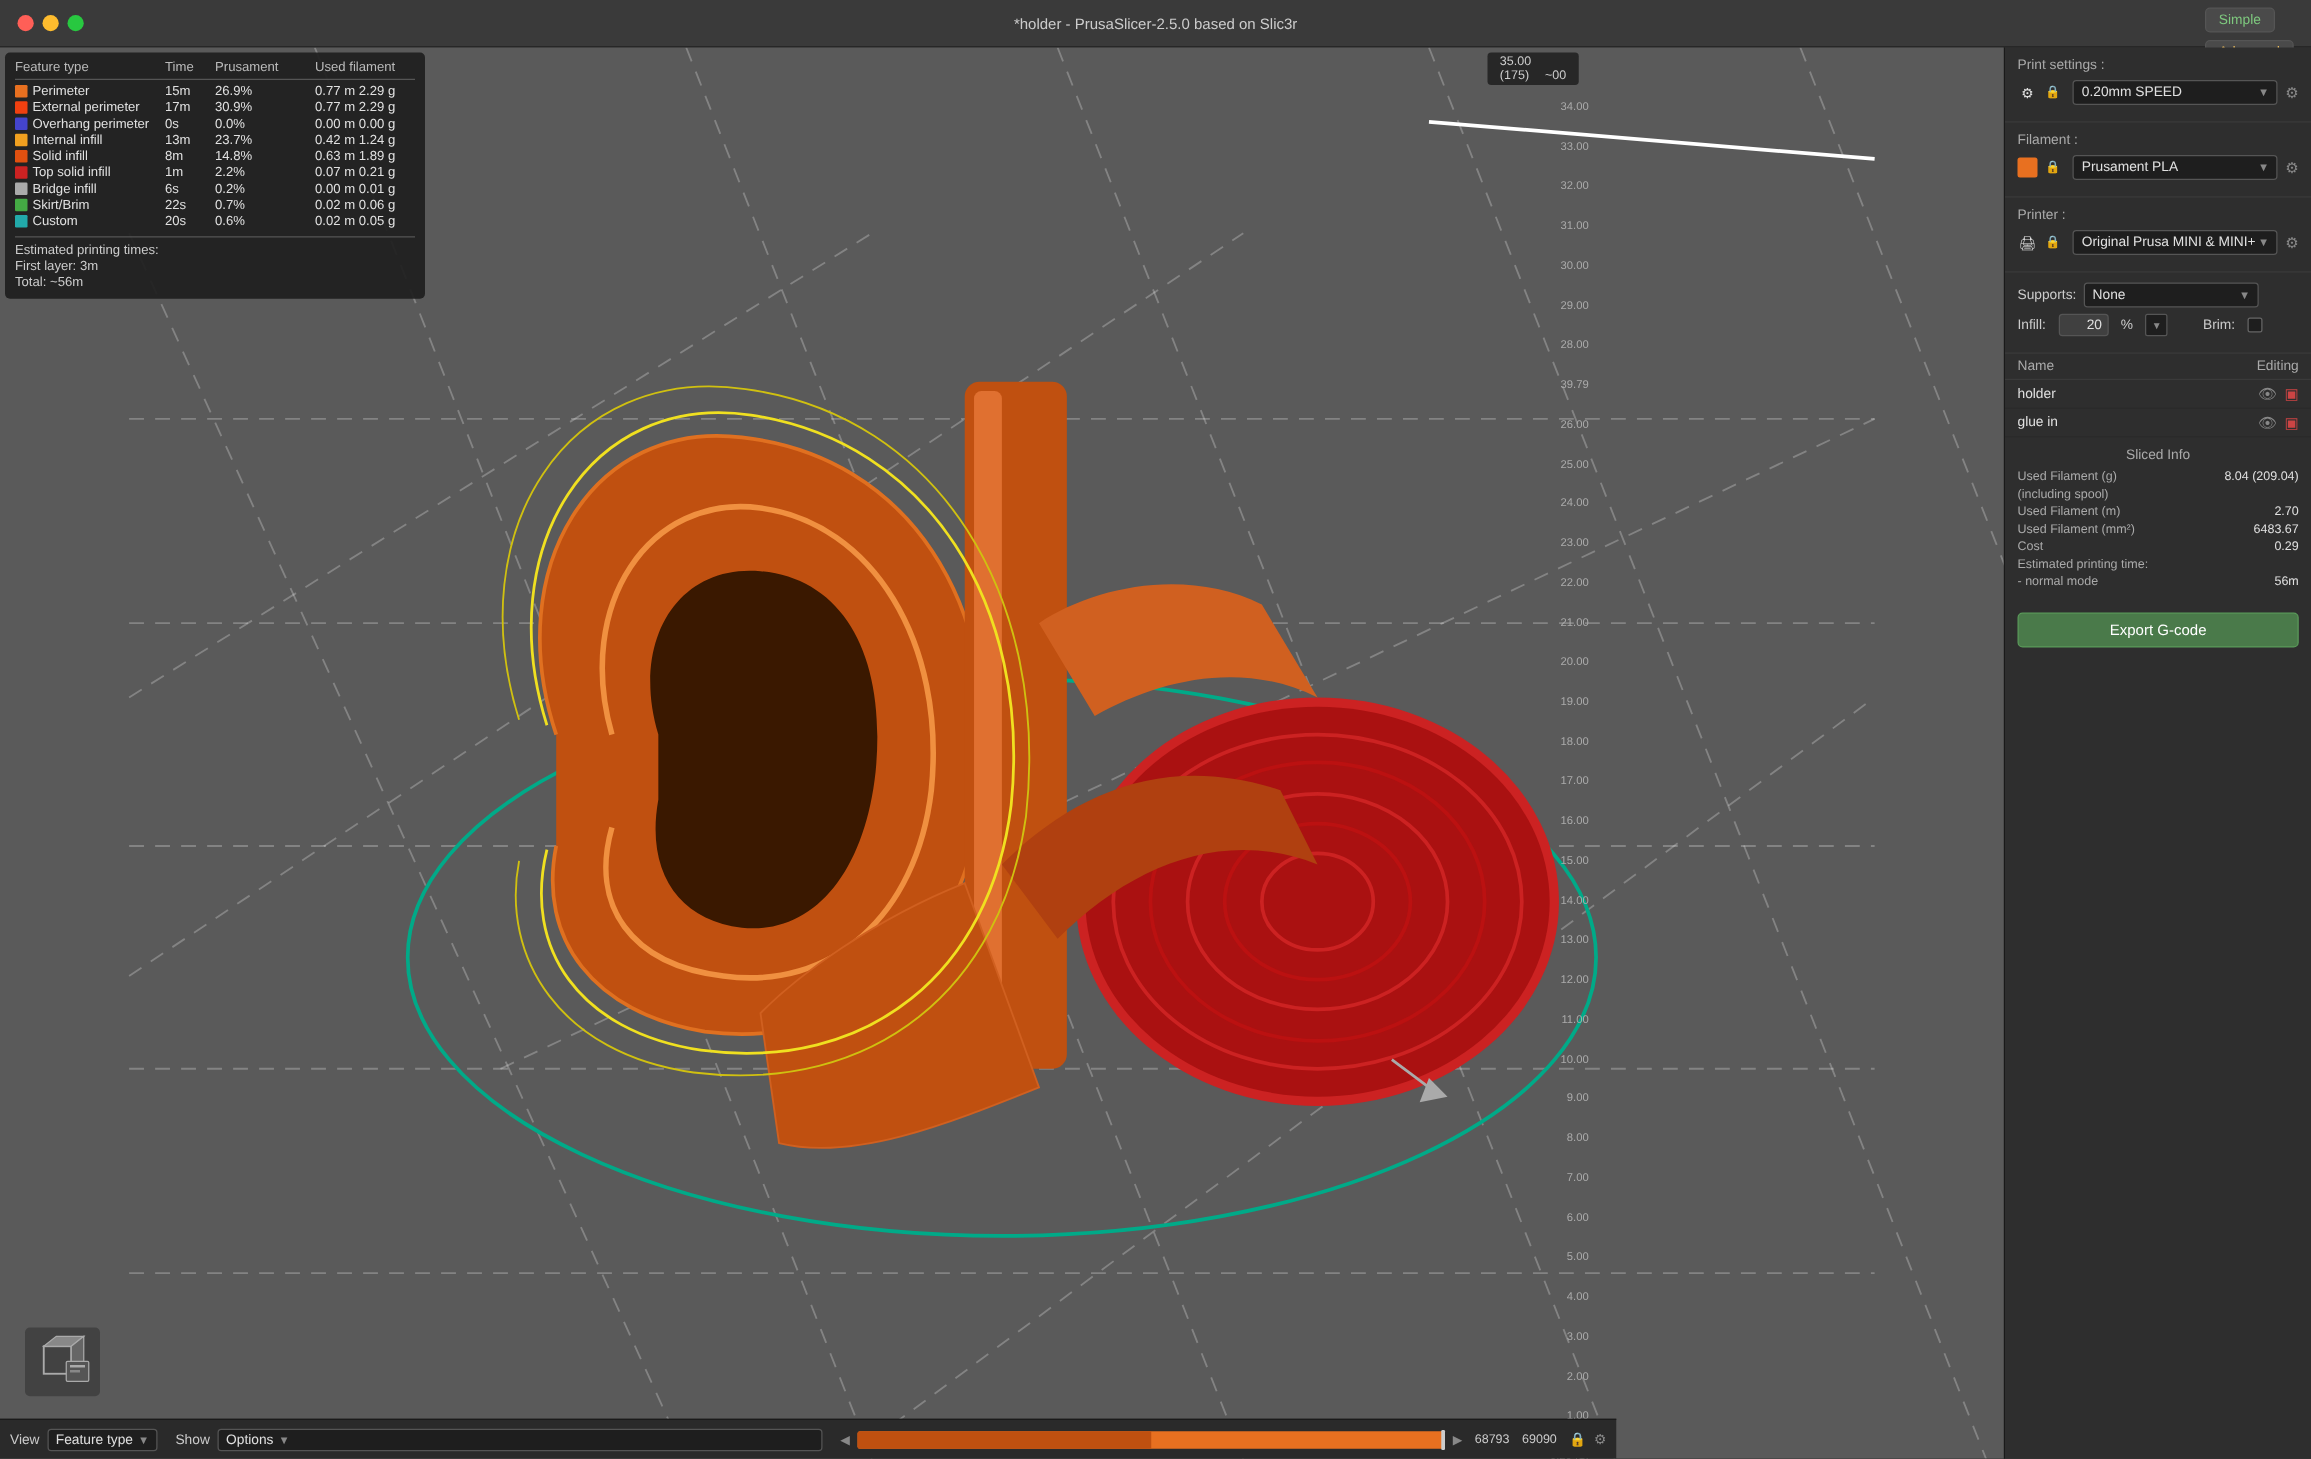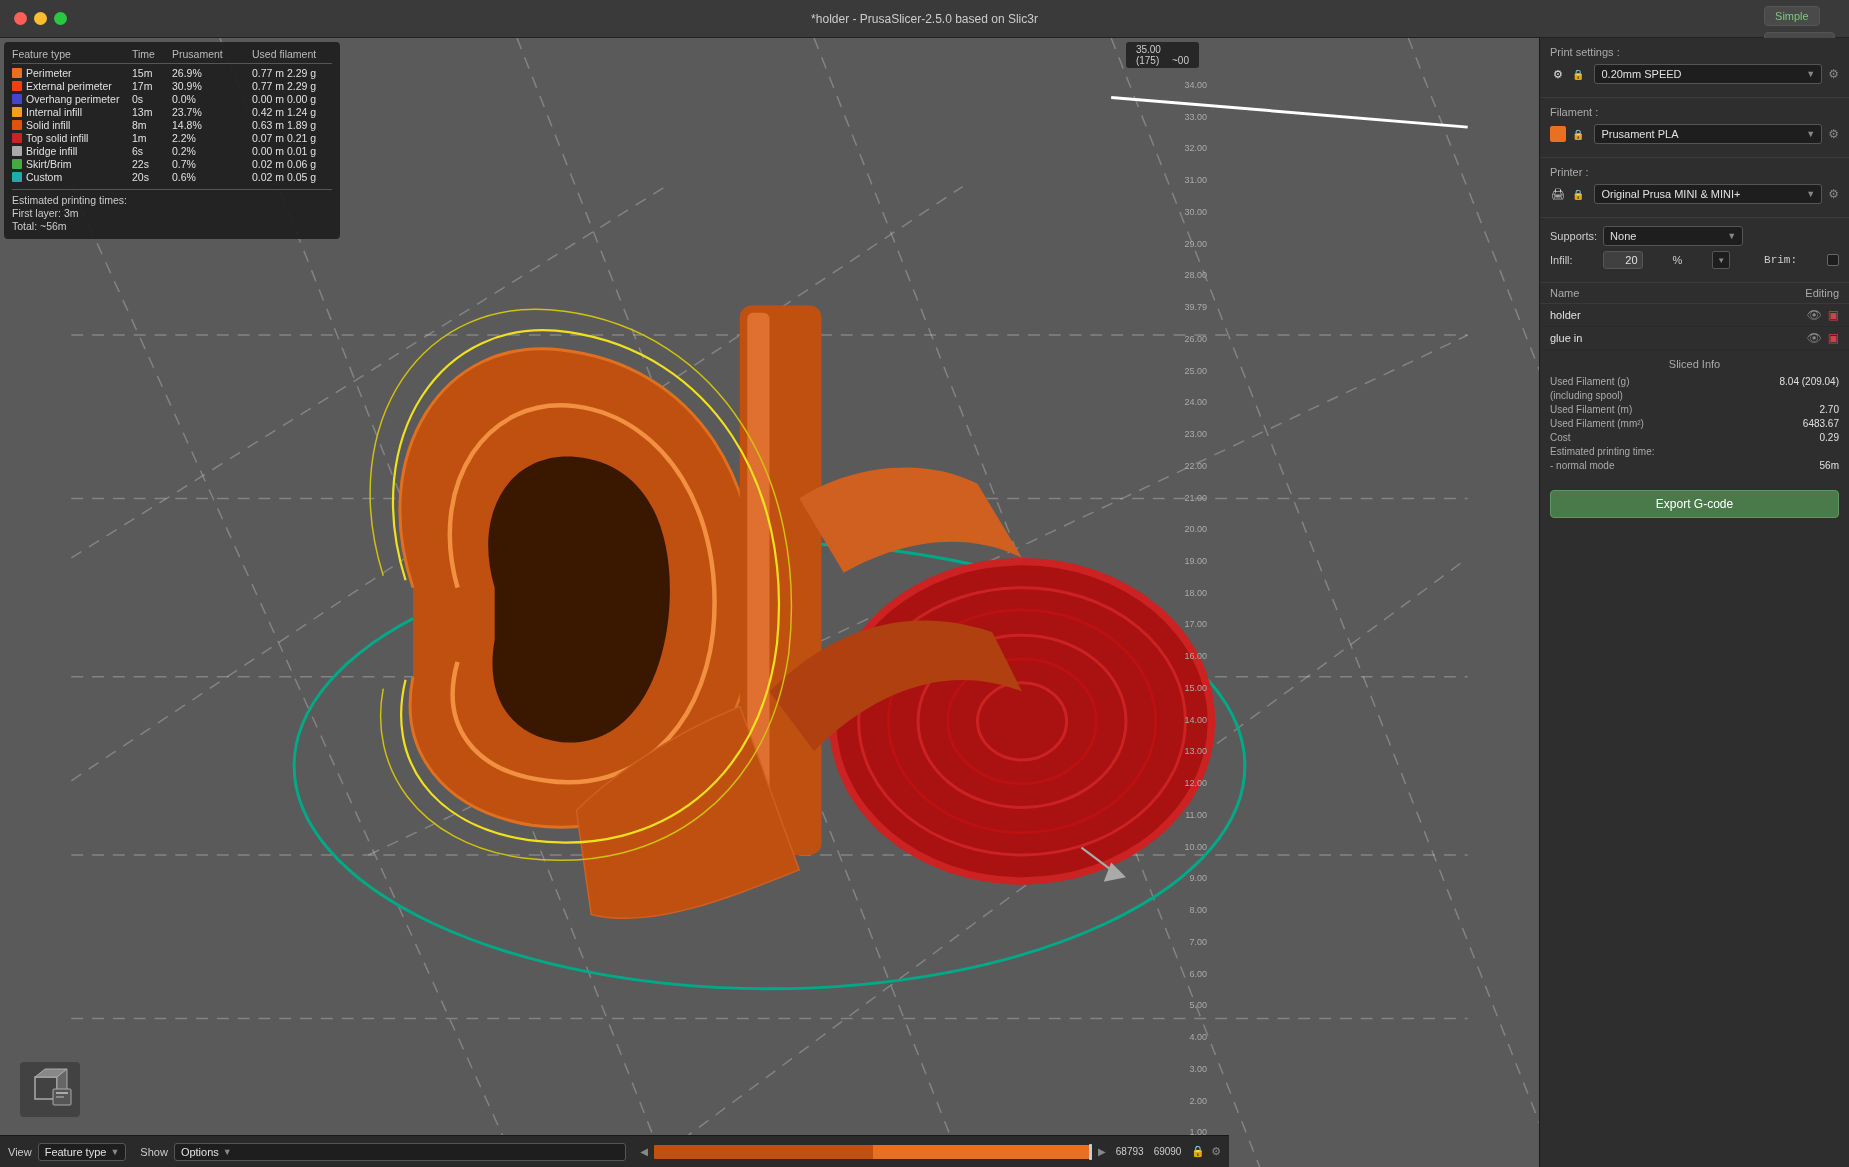--- a/index.html
+++ b/index.html
@@ -131,21 +131,21 @@
       margin-top: 6px;
       font-size: 10.5px;
       color: #ccc;
       border-top: 1px solid #555;
       padding-top: 4px;
     }
     .estimated-times div { margin-bottom: 1px; }
 
     
     .right-panel {
-      width: 310px;
+      width: 246px;
       background: #2e2e2e;
       border-left: 1px solid #1a1a1a;
       display: flex;
       flex-direction: column;
       overflow-y: auto;
       overflow-x: hidden;
     }
 
     .panel-section {
       padding: 8px 10px;
@@ -193,22 +193,22 @@
       display: flex;
       align-items: center;
       gap: 6px;
       margin-bottom: 5px;
     }
     .supports-label { font-size: 11px; color: #ccc; }
 
     .infill-brim-row {
       display: flex;
       align-items: center;
+      gap: 10px;
       margin-bottom: 5px;
-      justify-content: space-between;
     }
     .infill-label { font-size: 11px; color: #ccc; }
     .infill-input {
       background: #404040;
       border: 1px solid #555;
       border-radius: 3px;
       padding: 2px 4px;
       font-size: 11px;
       color: #e0e0e0;
       width: 40px;
@@ -672,21 +672,21 @@
           <span class="dropdown-arrow">▼</span>
         </div>
       </div>
       <div class="infill-brim-row">
         <span class="infill-label">Infill:</span>
         <input class="infill-input" type="text" value="20" style="">
         <span class="percent-sign">%</span>
         <div style="width:18px;height:18px;background:#1e1e1e;border:1px solid #555;border-radius:2px;display:flex;align-items:center;justify-content:center;cursor:pointer;">
           <span style="font-size:8px;color:#888;">▼</span>
         </div>
-        <span style="margin-left:4px;font-family:Liberation Mono, monospace;" class="brim-label">Brim:</span>
+        <span style="margin-left:18px;" class="brim-label">Brim:</span>
         <div class="brim-checkbox"></div>
       </div>
     </div>
 
     <div class="objects-header">
       <span>Name</span>
       <span>Editing</span>
     </div>
     <div id="objects-rows">
         <div class="objects-row">

